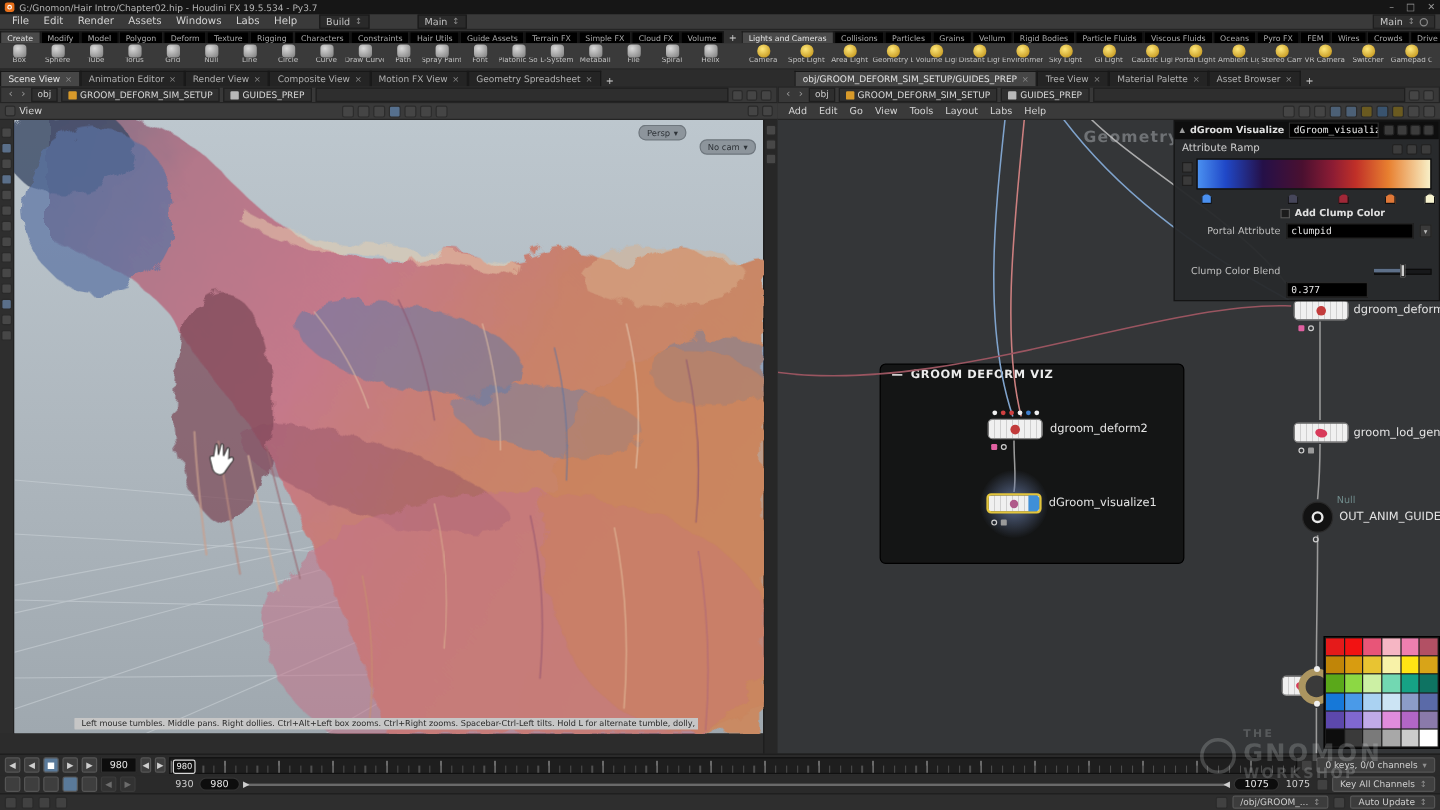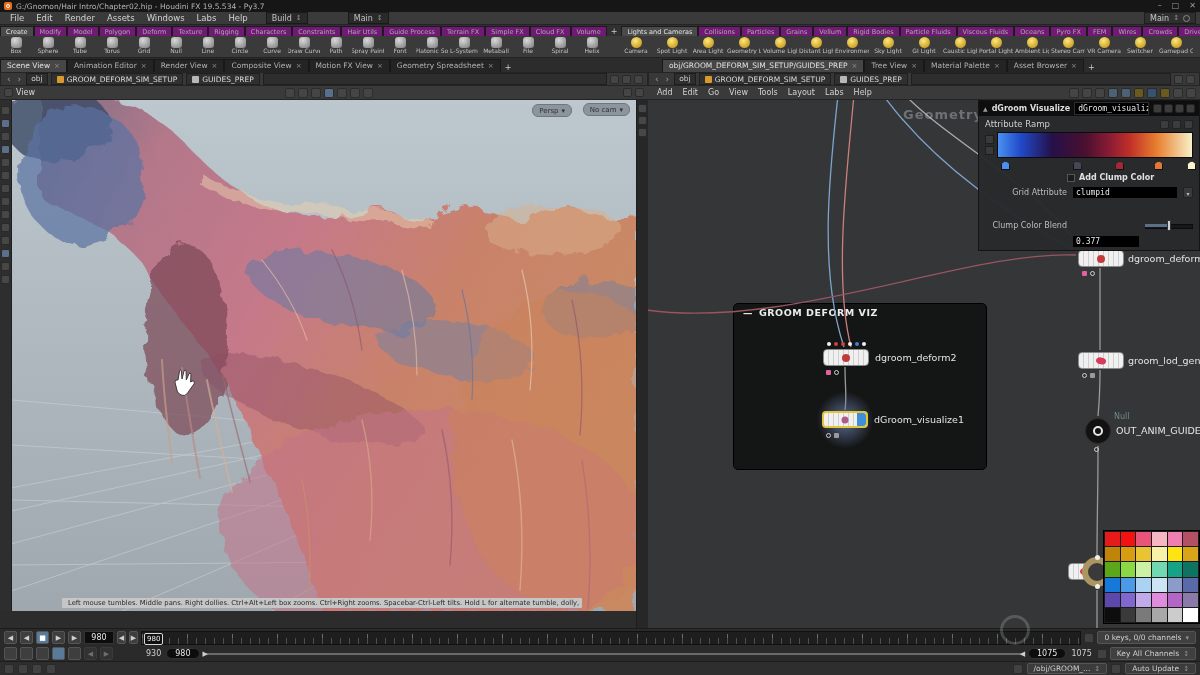--- a/index.html
+++ b/index.html
@@ -14,21 +14,21 @@
   .winbtns{margin-left:auto;display:flex;gap:10px;color:#9a9a9a;font-size:8px;line-height:8px;}
   
   .menubar{left:0;top:12px;width:1200px;height:13px;background:#3a3a3a;display:flex;align-items:center;padding:0 4px;box-sizing:border-box;border-bottom:1px solid #242424;}
   .menuitem{padding:0 6px;font-size:8.5px;color:#d2d2d2;}
   .desksel{margin-left:12px;background:#2a2a2a;border:1px solid #1a1a1a;height:10px;display:flex;align-items:center;padding:0 5px;font-size:8px;color:#c0c0c0;gap:4px;}
   .spin{color:#8f8f8f;font-size:7px;}
   .radial{margin-left:auto;display:flex;align-items:center;gap:4px;background:#2f2f2f;border:1px solid #1e1e1e;height:10px;padding:0 5px;font-size:8px;}
   .radialdot{width:7px;height:7px;border-radius:50%;border:1px solid #888;box-sizing:border-box;}
   
   .shelftabs{left:0;top:25px;width:1200px;height:11px;background:#303030;display:flex;align-items:flex-end;box-sizing:border-box;}
-  .stab{height:10px;line-height:10px;padding:0 5px;font-size:6.5px;background:#701a75;border:1px solid #1b1b1b;border-bottom:none;color:#a8a8a8;white-space:nowrap;overflow:hidden;max-width:78px;box-sizing:border-box;}
+  .stab{height:10px;line-height:10px;padding:0 5px;font-size:6.5px;background:#000000;border:1px solid #1b1b1b;border-bottom:none;color:#a8a8a8;white-space:nowrap;overflow:hidden;max-width:78px;box-sizing:border-box;}
   .stab.active{background:#4a4a4a;color:#e4e4e4;}
   .plusbtn{padding:0 4px;color:#cdcdcd;font-size:8px;}
   .shelftools{left:0;top:36px;width:1200px;height:22px;background:#3a3a3a;display:flex;border-bottom:1px solid #222;box-sizing:border-box;}
   .toolgrp{display:flex;}
   .tool{width:32px;display:flex;flex-direction:column;align-items:center;overflow:hidden;}
   .tool .ticon{width:11px;height:11px;margin-top:1px;border-radius:3px;background:radial-gradient(circle at 35% 30%,#d8d8d8,#7a7a7a);}
   .toolgrp.lights .ticon{background:radial-gradient(circle at 40% 35%,#ffe87a,#b8860b);border-radius:50%;}
   .tool .tlabel{font-size:6px;line-height:1.05;color:#c2c2c2;text-align:center;max-height:9px;overflow:hidden;white-space:nowrap;width:34px;}
   .toolgrp.lights{margin-left:10px;}
   .toolgrp.lights .tool{width:36px;}
@@ -191,21 +191,21 @@
     <span class="stab active"><span>Create</span></span>
         <span class="stab"><span>Modify</span></span>
         <span class="stab"><span>Model</span></span>
         <span class="stab"><span>Polygon</span></span>
         <span class="stab"><span>Deform</span></span>
         <span class="stab"><span>Texture</span></span>
         <span class="stab"><span>Rigging</span></span>
         <span class="stab"><span>Characters</span></span>
         <span class="stab"><span>Constraints</span></span>
         <span class="stab"><span>Hair Utils</span></span>
-        <span class="stab"><span>Guide Process</span></span>
+        <span class="stab"><span>Guide Assets</span></span>
         <span class="stab"><span>Terrain FX</span></span>
         <span class="stab"><span>Simple FX</span></span>
         <span class="stab"><span>Cloud FX</span></span>
         <span class="stab"><span>Volume</span></span>
       </span>
     <span class="plusbtn">+</span>
     <span style="display:flex;">
 
     <span class="stab active"><span>Lights and Cameras</span></span>
         <span class="stab"><span>Collisions</span></span>
@@ -589,21 +589,21 @@
       </g>
 
       <g transform="translate(158,268)">
         <path d="M8 12 l1.5 -9 q0.9 -2.6 1.9 0 l0.6 8 l2 -8 q1 -2.6 2.1 0 l0.2 9 l2.6 -6 q1.2 -2.2 2.1 0 l-0.4 8 q3.2 -2.2 3.8 0 q0.5 1.6 -2.1 4.3 l-5.2 7.4 q-2.1 2.6 -5.2 1.6 q-3.6 -1.1 -4.7 -4.2 l-2.1 -8.4 q-0.6 -3.2 2.1 -2.7 z" fill="#ffffff" stroke="#3a3a3a" stroke-width="1"></path>
       </g>
     </svg>
     <div class="vpill" style="right:64px;top:4px;">
       <span>Persp</span>
         <span>▾</span>
     </div>
-    <div class="vpill" style="right:6px;top:3px;">
+    <div class="vpill" style="right:6px;top:16px;">
       <span>No cam</span>
         <span>▾</span>
     </div>
     <div class="helpbar">
       <span>Left mouse tumbles. Middle pans. Right dollies. Ctrl+Alt+Left box zooms. Ctrl+Right zooms. Spacebar-Ctrl-Left tilts. Hold L for alternate tumble, dolly, and zoom.</span>
 
     </div>
   </div>
 
   <div class="abs divider">
@@ -780,21 +780,21 @@
           <span class="rmarker" style="background: rgb(70, 70, 90); left: 38%;"></span>
           <span class="rmarker" style="background: rgb(160, 40, 56); left: 60%;"></span>
           <span class="rmarker" style="background: rgb(224, 120, 56); left: 80%;"></span>
           <span class="rmarker" style="background: rgb(248, 244, 208); left: 97%;"></span>
         </div>
       <div class="ppcheckrow">
         <span class="ppcheck"></span>
         <span class="ppchecklabel">Add Clump Color</span>
       </div>
       <div class="pprow">
-        <span class="pplabel">Grid Attribute</span>
+        <span class="pplabel">Portal Attribute</span>
         <span class="ppfield grow">clumpid</span>
         <span class="ddarrow">▾</span>
       </div>
       <div class="pprow">
         <span class="pplabel">Clump Color Blend</span>
         <span class="ppfield w60">0.377</span>
         <span class="ppslider">
           <span class="track"></span>
             <span class="fill" style="width:46%;"></span>
             <span class="handle" style="left:46%;"></span>
@@ -899,15 +899,20 @@
     </span>
     <span class="sbicon"></span>
     <span class="ctxbtn">
       <span>Auto Update</span>
         <span class="spin">↕</span>
     </span>
   </div>
 
   <div class="wmark">
     <span class="wmcircle"></span>
+    <span class="wmtext">
+      <div class="l1">THE</div>
+      <div class="l2">GNOMON</div>
+      <div class="l3">WORKSHOP</div>
+    </span>
   </div>
 
 </div>
 
 </body></html>

